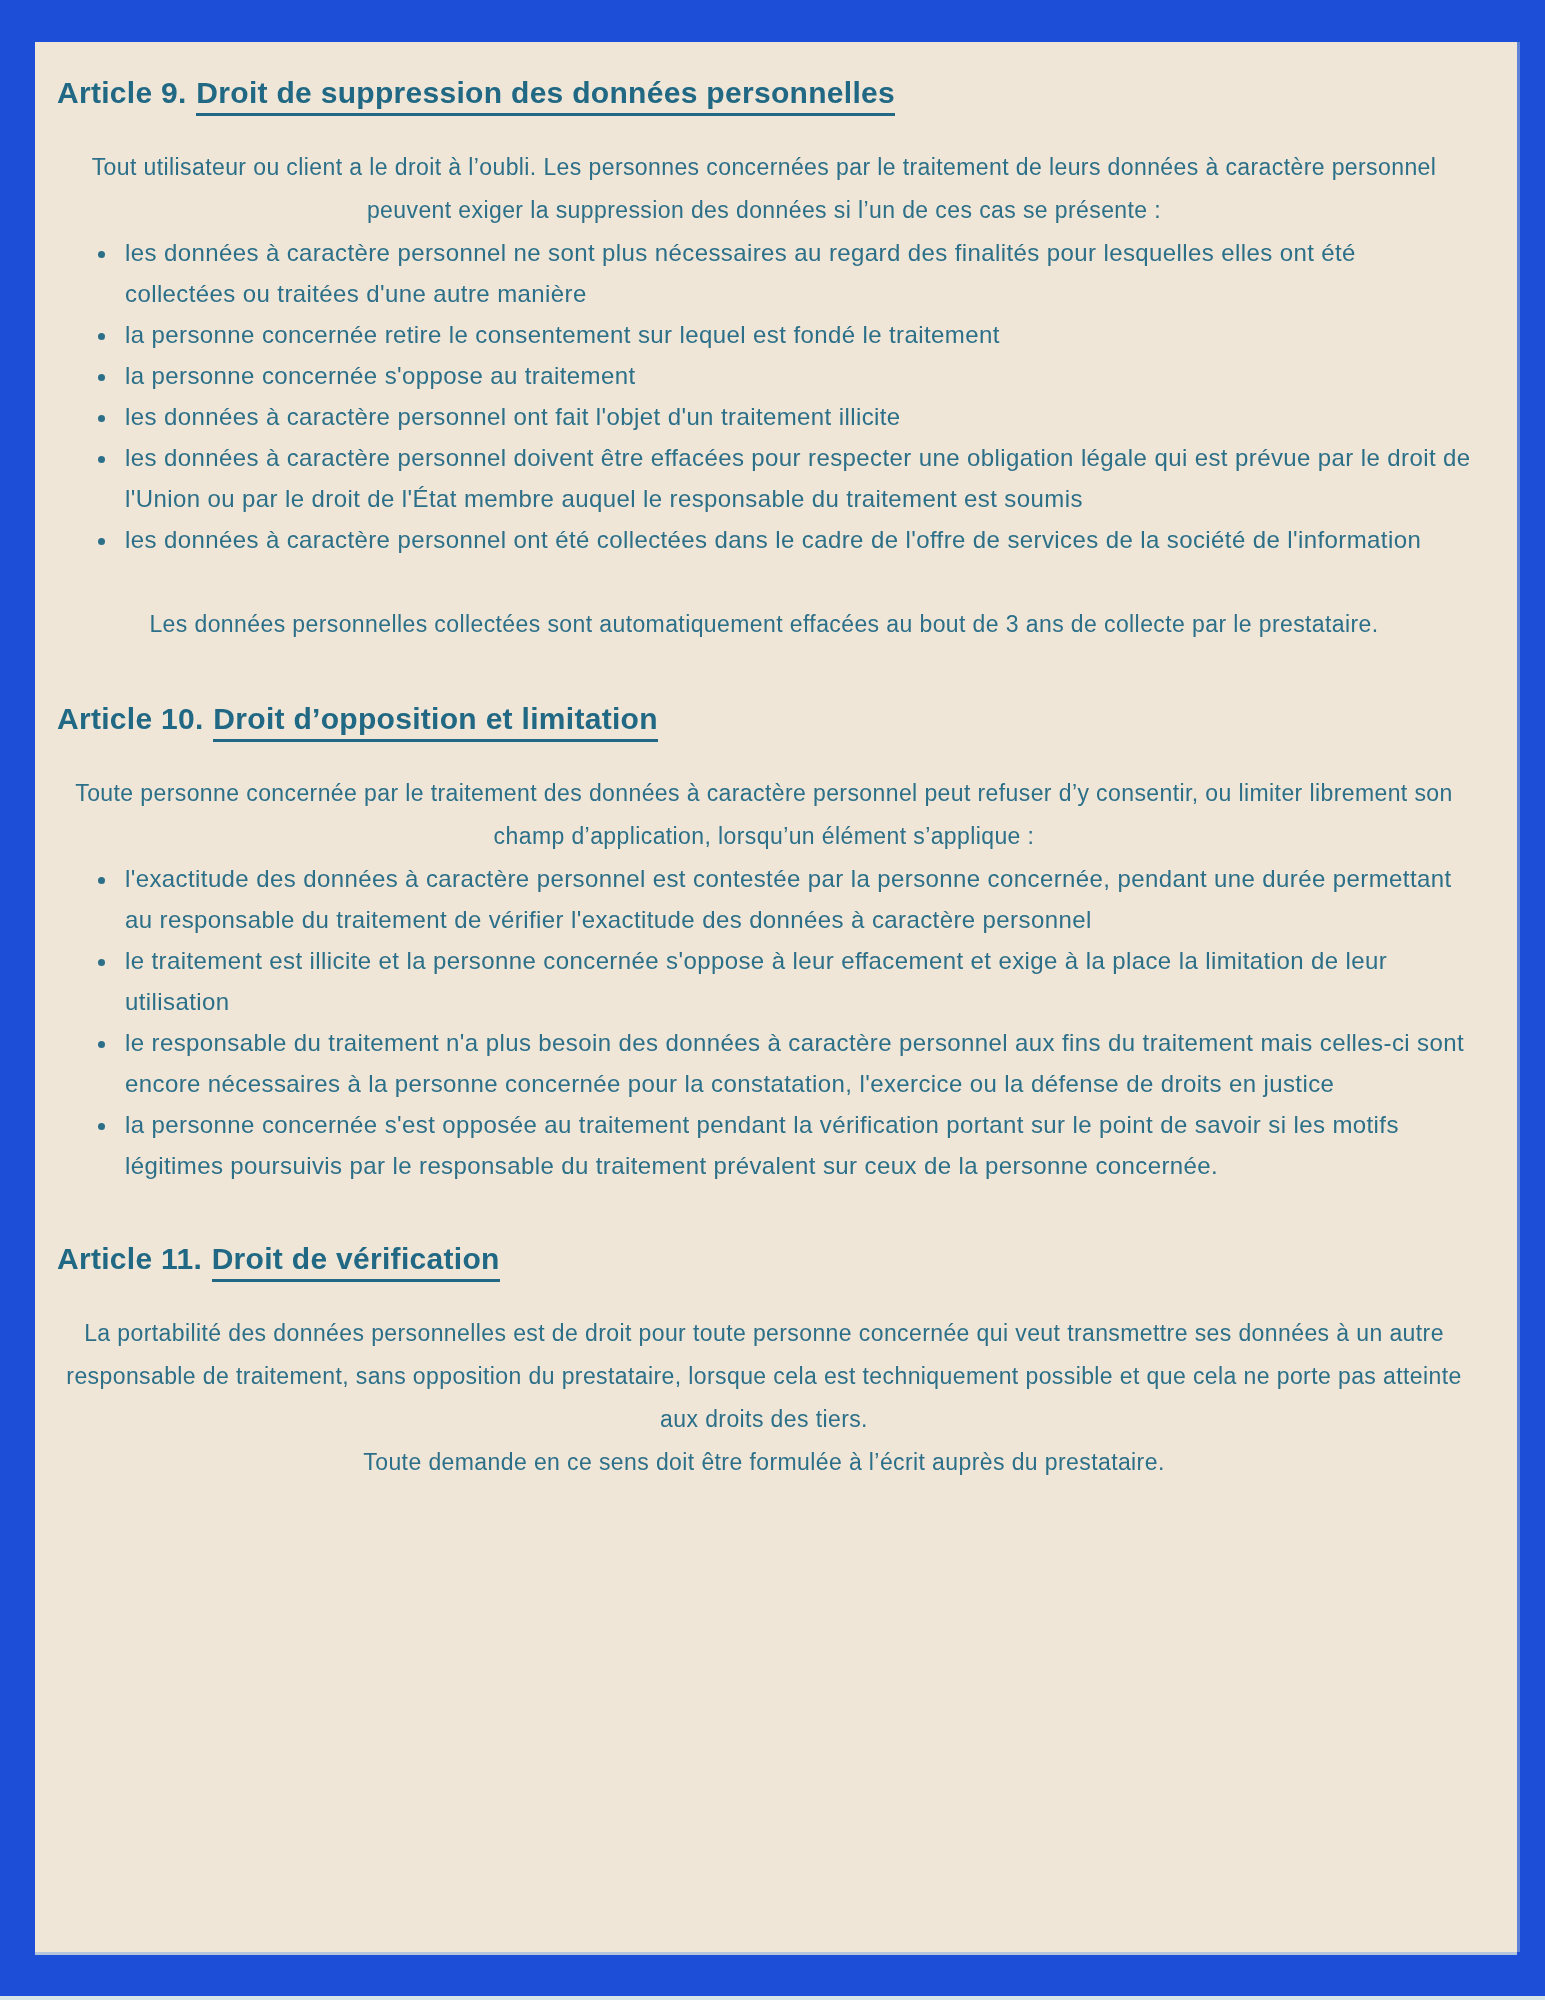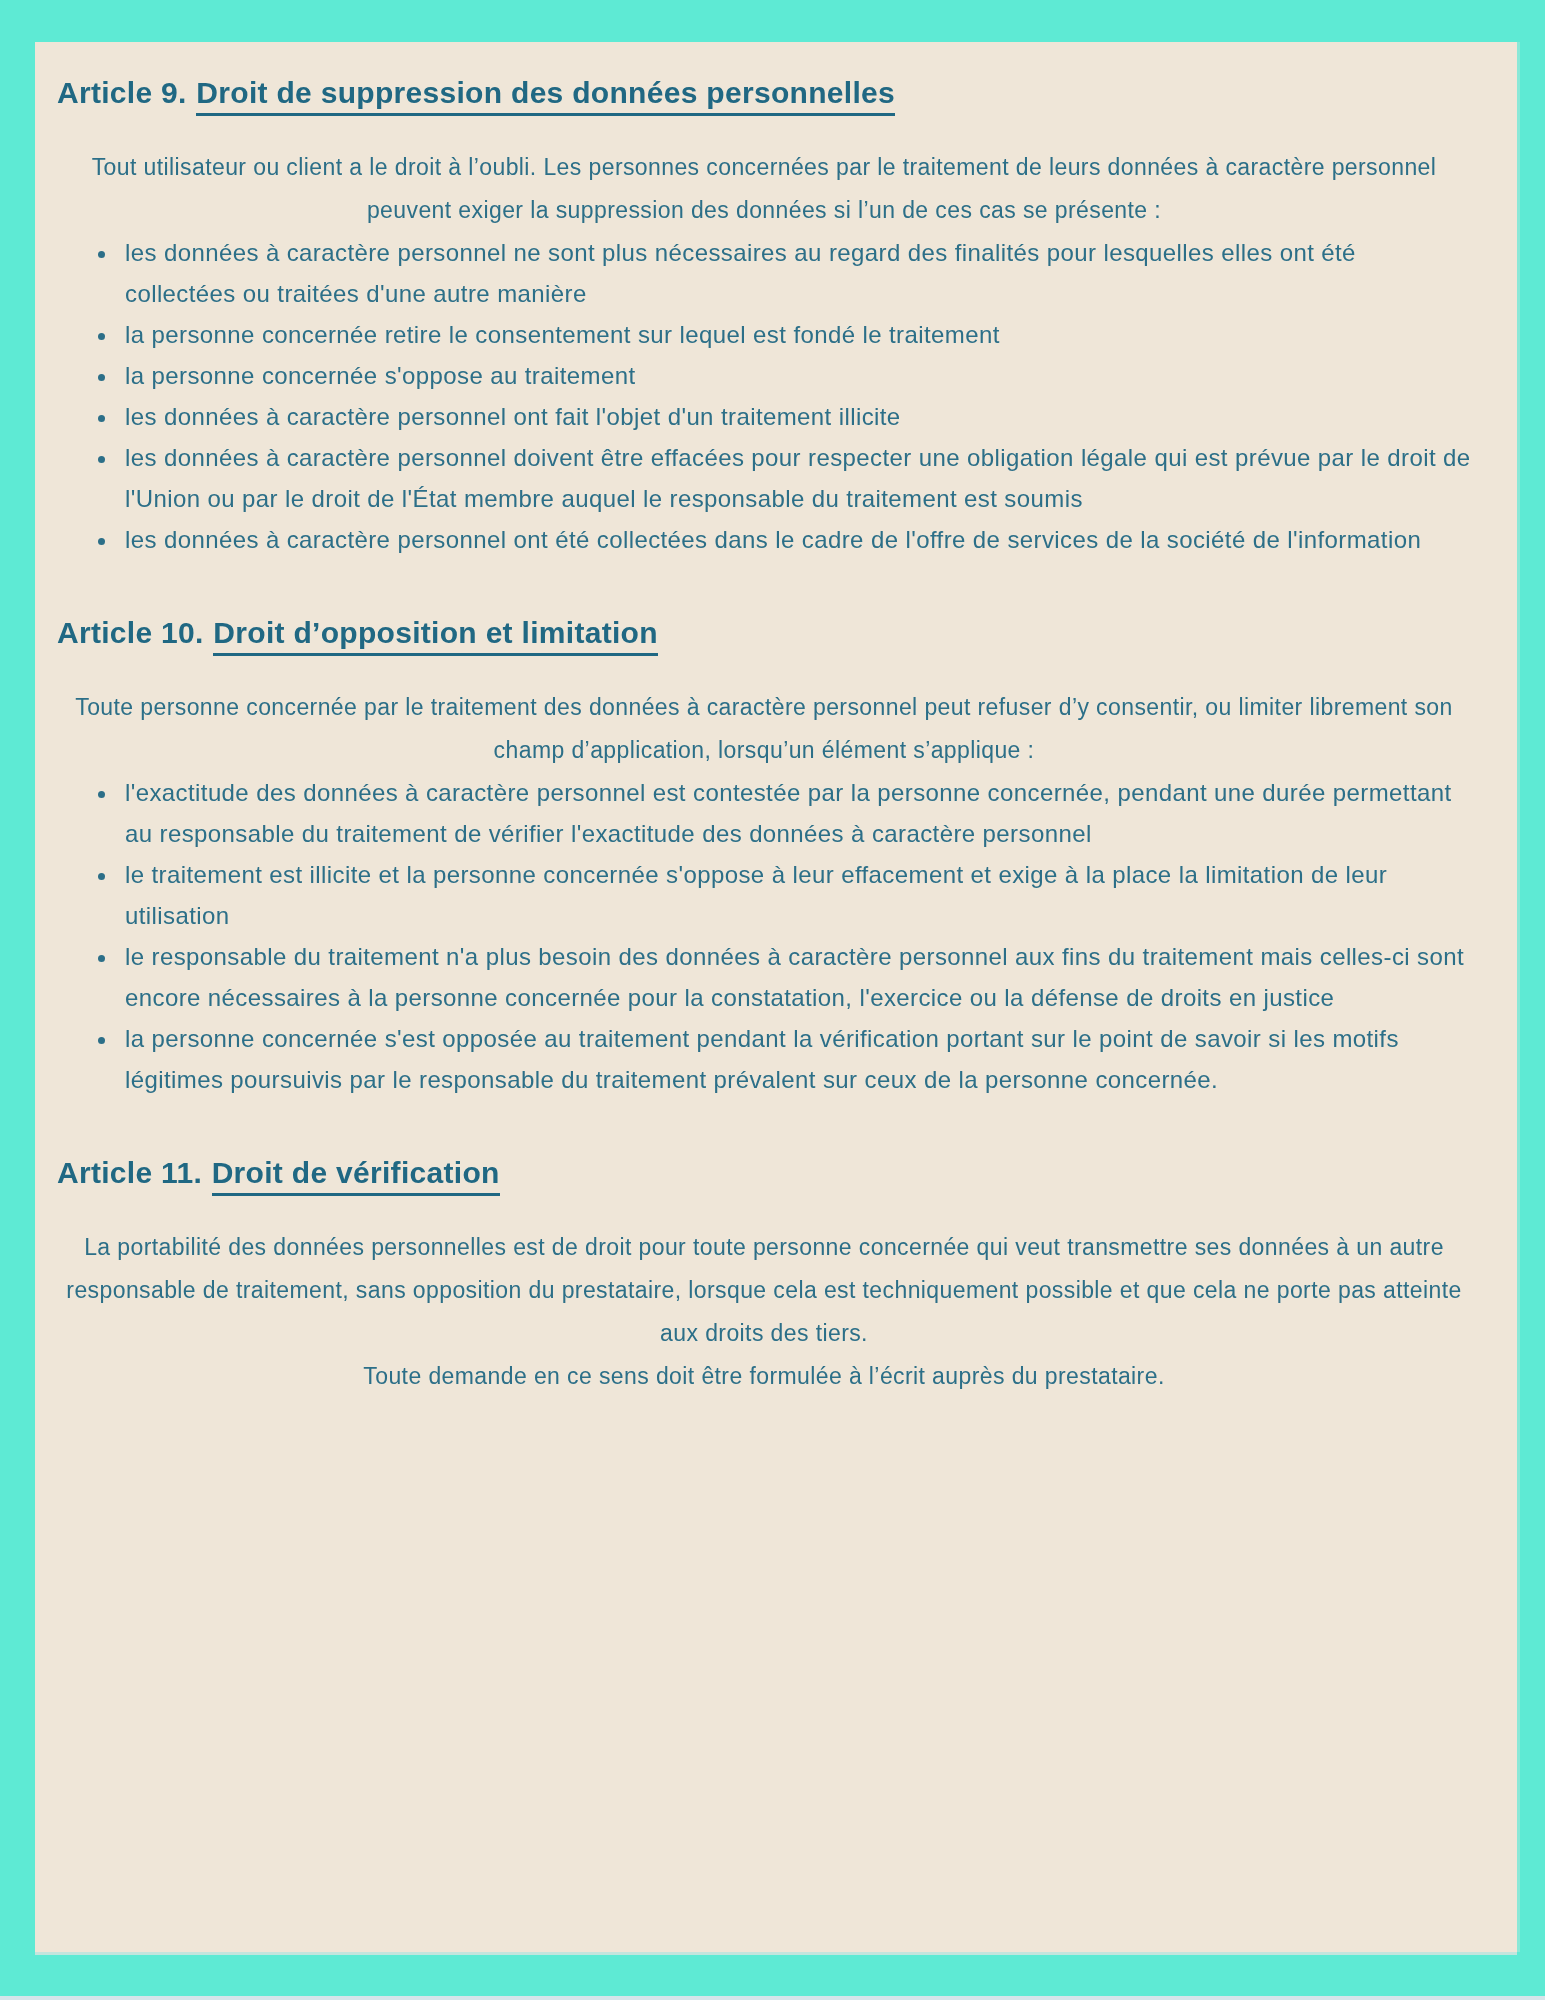--- a/index.html
+++ b/index.html
@@ -54,34 +54,35 @@
   .outro { margin-top: 43px; }
   .edge-strip {
     position: absolute;
     left: 0; bottom: 0;
     width: 100%; height: 4px;
   }
 </style>
 </head>
 <body>
 
-<div class="frame" style="background: #5eead4;">
+<div class="frame" style="background: #1d4ed8;">
   <div class="page" style="background: rgb(239, 230, 216); color: rgb(44, 111, 136);">
 
     <div class="section">
       <h2 style="color: rgb(32, 104, 131);"><span>Article 9.</span><span class="underlined">Droit de suppression des données personnelles</span></h2>
       <p>Tout utilisateur ou client a le droit à l’oubli. Les personnes concernées par le traitement de leurs données à caractère personnel peuvent exiger la suppression des données si l’un de ces cas se présente :</p>
       <ul>
           <li>les données à caractère personnel ne sont plus nécessaires au regard des finalités pour lesquelles elles ont été collectées ou traitées d'une autre manière</li>
           <li>la personne concernée retire le consentement sur lequel est fondé le traitement</li>
           <li>la personne concernée s'oppose au traitement</li>
           <li>les données à caractère personnel ont fait l'objet d'un traitement illicite</li>
           <li>les données à caractère personnel doivent être effacées pour respecter une obligation légale qui est prévue par le droit de l'Union ou par le droit de l'État membre auquel le responsable du traitement est soumis</li>
           <li>les données à caractère personnel ont été collectées dans le cadre de l'offre de services de la société de l'information</li>
         </ul>
+      <p class="outro">Les données personnelles collectées sont automatiquement effacées au bout de 3 ans de collecte par le prestataire.</p>
     </div>
 
     <div class="section">
       <h2 style="color: rgb(32, 104, 131);"><span>Article 10.</span><span class="underlined">Droit d’opposition et limitation</span></h2>
       <p>Toute personne concernée par le traitement des données à caractère personnel peut refuser d’y consentir, ou limiter librement son champ d’application, lorsqu’un élément s’applique :</p>
       <ul>
           <li>l'exactitude des données à caractère personnel est contestée par la personne concernée, pendant une durée permettant au responsable du traitement de vérifier l'exactitude des données à caractère personnel</li>
           <li>le traitement est illicite et la personne concernée s'oppose à leur effacement et exige à la place la limitation de leur utilisation</li>
           <li>le responsable du traitement n'a plus besoin des données à caractère personnel aux fins du traitement mais celles-ci sont encore nécessaires à la personne concernée pour la constatation, l'exercice ou la défense de droits en justice</li>
           <li>la personne concernée s'est opposée au traitement pendant la vérification portant sur le point de savoir si les motifs légitimes poursuivis par le responsable du traitement prévalent sur ceux de la personne concernée.</li>

